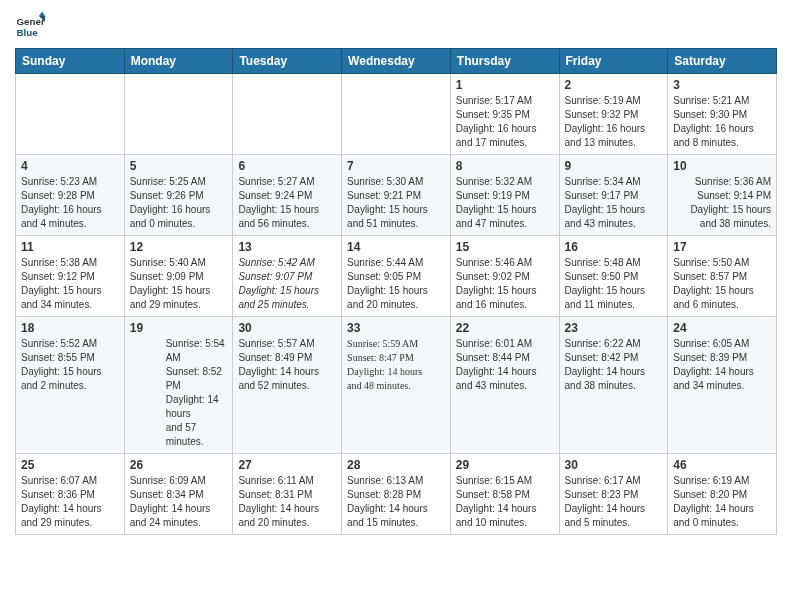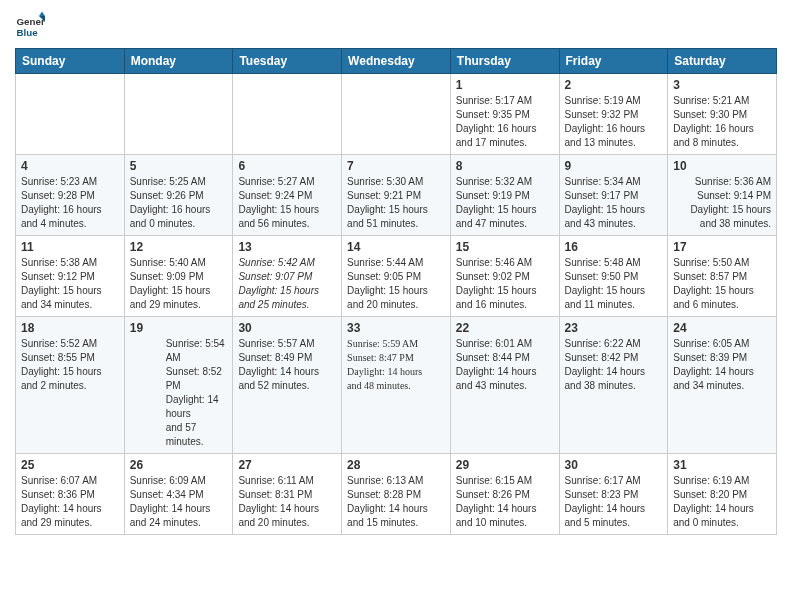--- a/index.html
+++ b/index.html
@@ -304,54 +304,54 @@
           <td>
             <span class="day-number">25</span>
             <div class="day-info" style="white-space: pre-line;">Sunrise: 6:07 AM
 Sunset: 8:36 PM
 Daylight: 14 hours
 and 29 minutes.</div>
           </td>
           <td>
             <span class="day-number">26</span>
             <div class="day-info" style="white-space: pre-line;">Sunrise: 6:09 AM
-Sunset: 4:34 PM
+Sunset: 8:34 PM
 Daylight: 14 hours
 and 24 minutes.</div>
           </td>
           <td>
             <span class="day-number">27</span>
             <div class="day-info" style="white-space: pre-line;">Sunrise: 6:11 AM
 Sunset: 8:31 PM
 Daylight: 14 hours
 and 20 minutes.</div>
           </td>
           <td>
             <span class="day-number">28</span>
             <div class="day-info" style="white-space: pre-line;">Sunrise: 6:13 AM
 Sunset: 8:28 PM
 Daylight: 14 hours
 and 15 minutes.</div>
           </td>
           <td>
             <span class="day-number">29</span>
             <div class="day-info" style="white-space: pre-line;">Sunrise: 6:15 AM
-Sunset: 8:26 PM
+Sunset: 8:58 PM
 Daylight: 14 hours
 and 10 minutes.</div>
           </td>
           <td>
             <span class="day-number">30</span>
             <div class="day-info" style="white-space: pre-line;">Sunrise: 6:17 AM
 Sunset: 8:23 PM
 Daylight: 14 hours
 and 5 minutes.</div>
           </td>
           <td>
-            <span class="day-number">31</span>
+            <span class="day-number">46</span>
             <div class="day-info" style="white-space: pre-line;">Sunrise: 6:19 AM
 Sunset: 8:20 PM
 Daylight: 14 hours
 and 0 minutes.</div>
           </td>
         </tr>
       </tbody>
   </table>
 </div>
 

